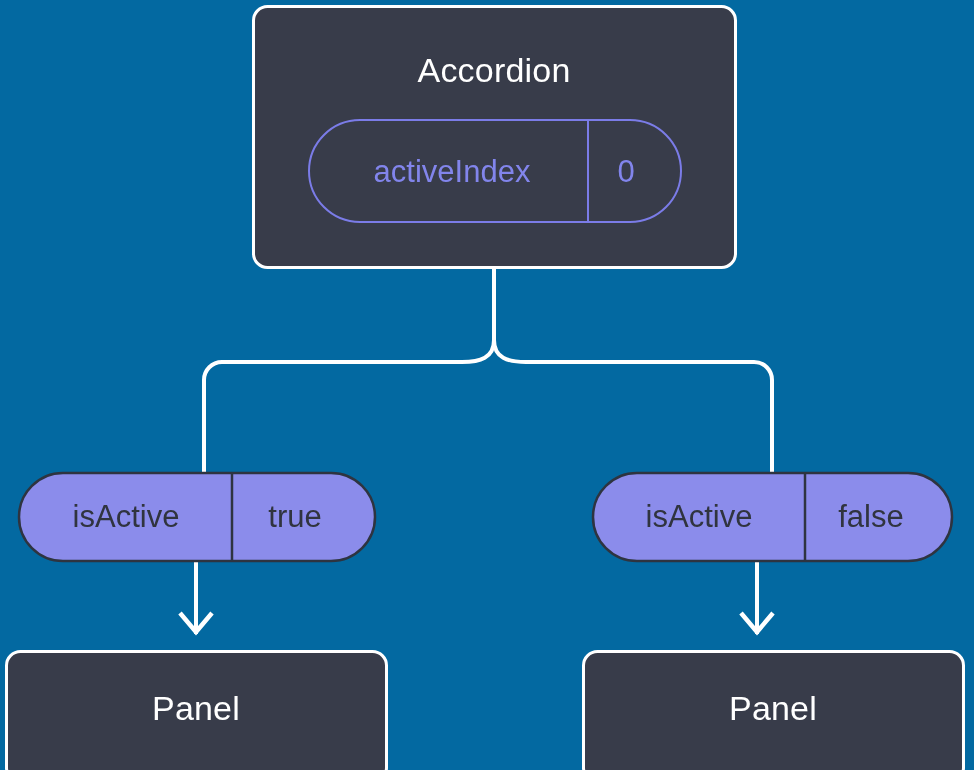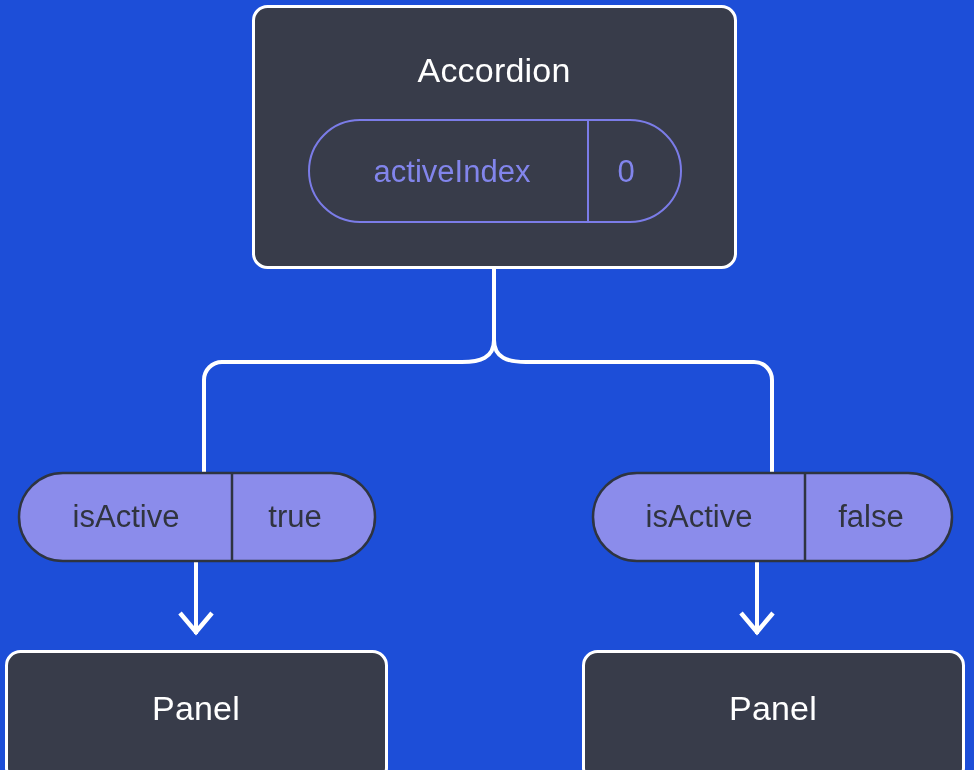--- a/index.html
+++ b/index.html
@@ -10,21 +10,21 @@
   body {
     width: 974px;
     height: 770px;
     overflow: hidden;
     font-family: "Liberation Sans", sans-serif;
   }
   #diagram-root {
     position: relative;
     width: 974px;
     height: 770px;
-    background: #1d4ed8;
+    background: #0369a1;
     text-decoration: underline;
   }
   svg.diagram-canvas {
     display: block;
     width: 974px;
     height: 770px;
   }
   text {
     font-family: "Liberation Sans", sans-serif;
     dominant-baseline: middle;

